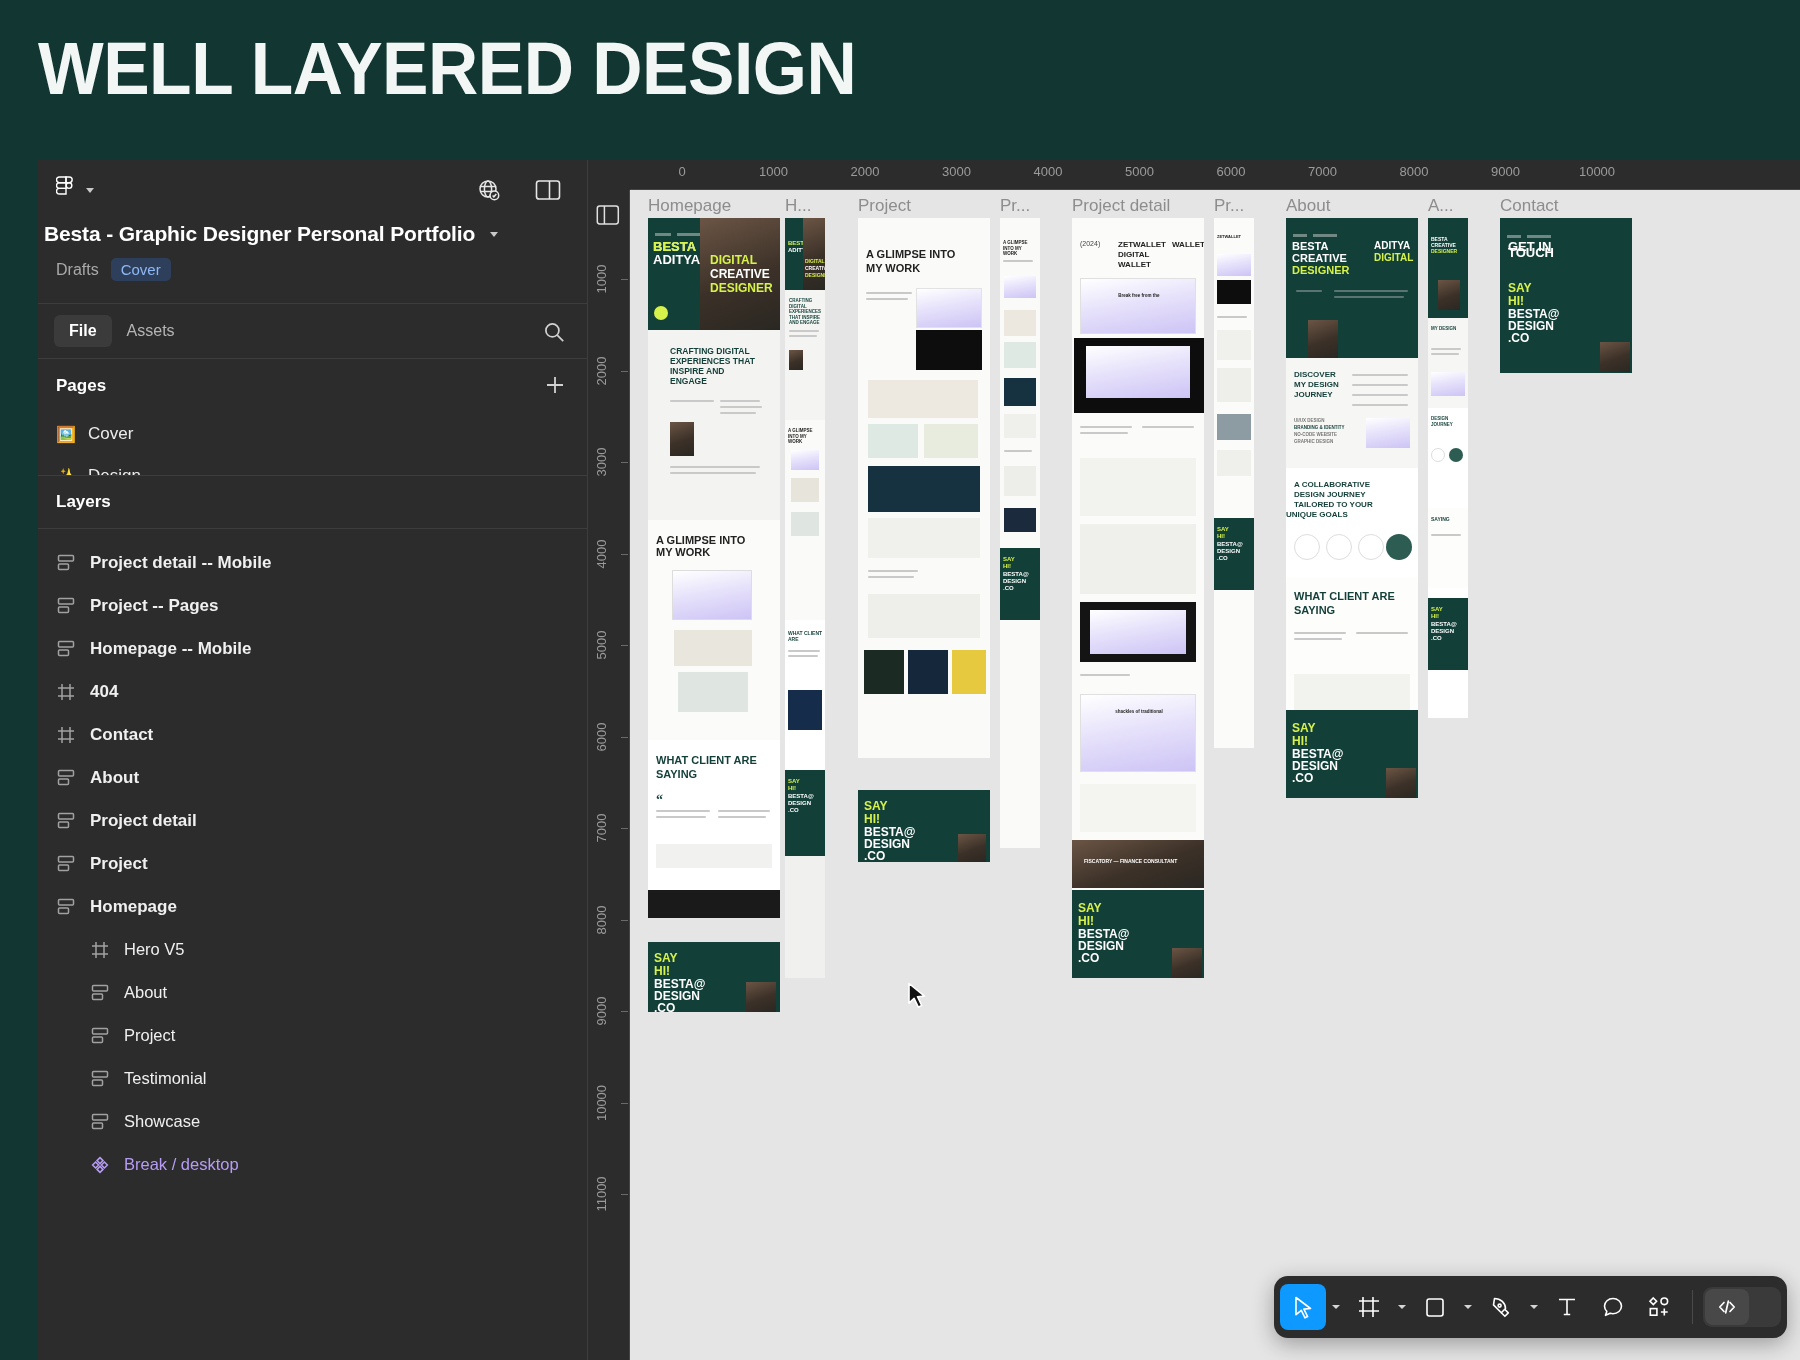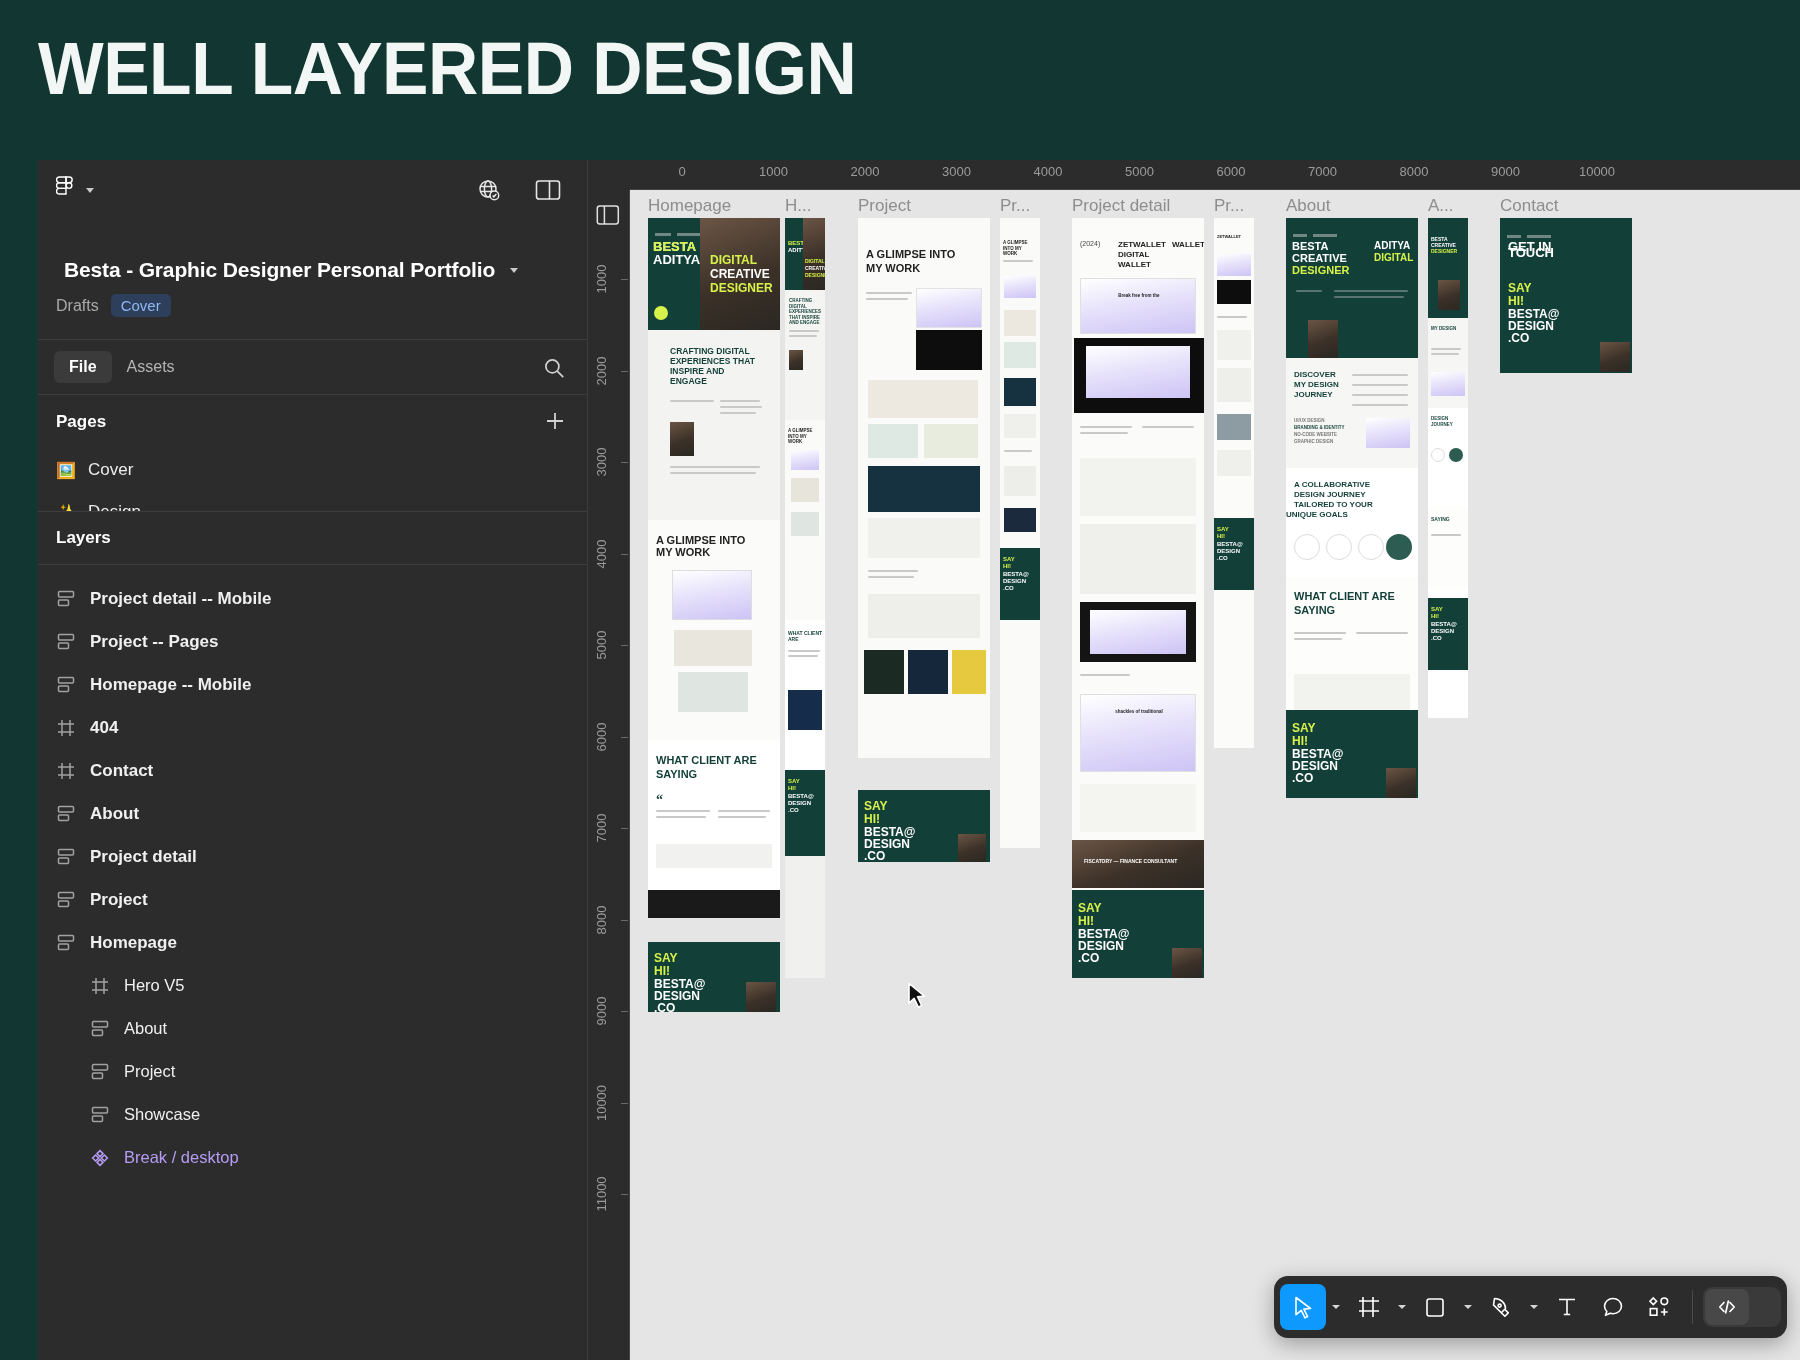--- a/index.html
+++ b/index.html
@@ -42,21 +42,21 @@
   .figma-mark { position: absolute; left: 18px; top: 16px; width: 20px; height: 30px; }
   .chev {
     display: inline-block; width: 0; height: 0;
     border-left: 4.5px solid transparent; border-right: 4.5px solid transparent;
     border-top: 5px solid #c9c9c9;
   }
   #figma-caret { position: absolute; left: 48px; top: 28px; }
   #globe-icon { position: absolute; right: 86px; top: 18px; width: 24px; height: 24px; }
   #panel-toggle-icon { position: absolute; right: 26px; top: 19px; width: 26px; height: 22px; }
 
-  #file-title-row { position: relative; padding: 0 26px; margin-top: 36px; }
+  #file-title-row { position: relative; padding: 0 6px; }
   #file-title {
     display: inline-block; font-size: 21px; font-weight: 700; color: #fff;
     letter-spacing: -0.15px;
   }
   #file-title-caret { display: inline-block; margin-left: 10px; vertical-align: 4px; }
   #file-meta { padding: 12px 18px 0 18px; display: flex; align-items: center; gap: 12px; }
   #drafts-label { font-size: 16px; color: #a9a9a9; }
   #free-badge {
     font-size: 15px; color: #8fb8f4; background: #2e3f5c;
     padding: 3px 10px; border-radius: 5px; font-weight: 400;
@@ -368,20 +368,29 @@
           <span>About</span>
         </div>
         <div class="layer-row depth1">
           <span class="layer-icon"><svg viewBox="0 0 20 20">
               <g fill="none" stroke="#cfcfcf" stroke-width="1.5">
                 <rect x="2.5" y="2.5" width="15" height="5.5" rx="1"></rect>
                 <rect x="2.5" y="11" width="10" height="5.5" rx="1"></rect>
               </g>
             </svg></span>
           <span>Project</span>
+        </div>
+        <div class="layer-row depth1">
+          <span class="layer-icon"><svg viewBox="0 0 20 20">
+              <g fill="none" stroke="#cfcfcf" stroke-width="1.5">
+                <rect x="2.5" y="2.5" width="15" height="5.5" rx="1"></rect>
+                <rect x="2.5" y="11" width="10" height="5.5" rx="1"></rect>
+              </g>
+            </svg></span>
+          <span>Testimonial</span>
         </div>
         <div class="layer-row depth1">
           <span class="layer-icon"><svg viewBox="0 0 20 20">
               <g fill="none" stroke="#cfcfcf" stroke-width="1.5">
                 <rect x="2.5" y="2.5" width="15" height="5.5" rx="1"></rect>
                 <rect x="2.5" y="11" width="10" height="5.5" rx="1"></rect>
               </g>
             </svg></span>
           <span>Showcase</span>
         </div>

